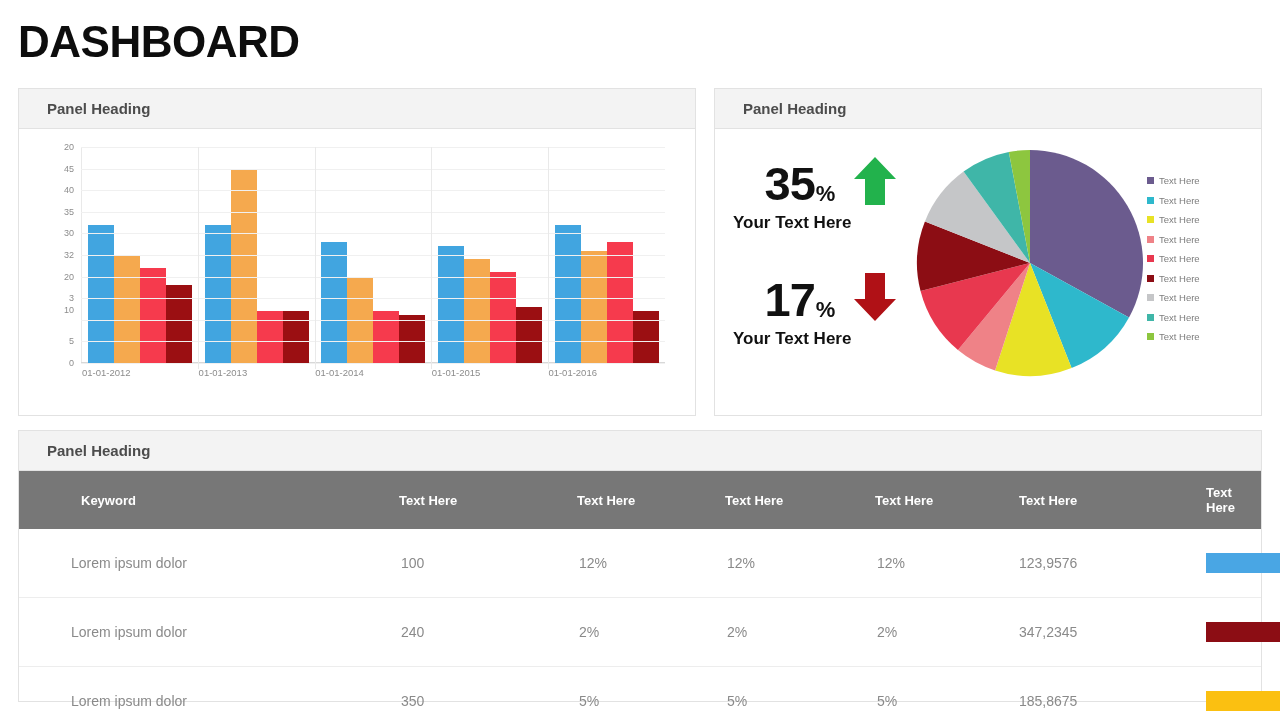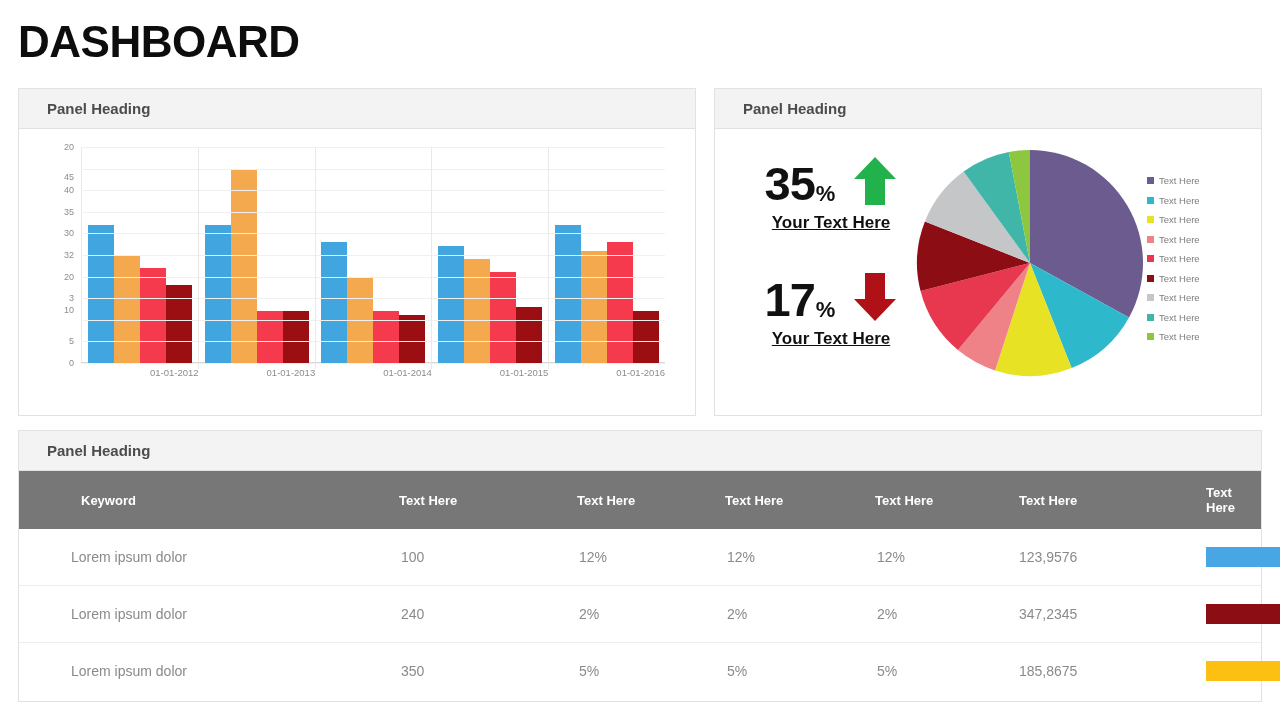--- a/index.html
+++ b/index.html
@@ -107,21 +107,21 @@
   }
   .bc-bar { width: 26px; }
   .bc-xlabels {
     position: absolute;
     left: 63px; right: 30px;
     top: 238px;
     display: flex;
   }
   .bc-xlabel {
     flex: 1 1 0;
-    text-align: right;
+    text-align: left;
     font-size: 9.5px;
     color: #8c8c8c;
   }
   .bc-sep {
     position: absolute;
     width: 1px;
     top: 0; bottom: -6px;
     background: #e9e9e9;
   }
 
@@ -154,26 +154,25 @@
   .stat-pct {
     font-size: 22px;
     font-weight: bold;
     color: #111;
     align-self: flex-end;
     margin-bottom: 4px;
     margin-left: 1px;
   }
   .stat-arrow { margin-left: 18px; }
   .stat-caption {
-    text-align: center;
+    text-align: left;
     font-size: 17px;
     font-weight: bold;
     color: #111;
     margin-top: 2px;
-    text-decoration: underline;
   }
 
   .pie-wrap {
     position: absolute;
     left: 200px;
     top: 18px;
     width: 230px;
     height: 232px;
   }
   .pie-legend {
@@ -211,21 +210,21 @@
     font-size: 13px;
     font-weight: bold;
     text-align: left;
     padding: 14px 0 14px 0;
     height: 20px;
   }
   table.data-table tbody td {
     font-size: 14px;
     color: #8a8a8a;
     border-bottom: 1px solid #ededed;
-    height: 56px;
+    height: 68px;
     padding: 0;
     vertical-align: middle;
   }
   table.data-table tbody tr:last-child td { border-bottom: none; }
   .col-kw    { width: 290px; padding-left: 52px !important; margin-left: 19px; }
   .col-c1    { width: 160px; }
   .col-c2    { width: 130px; }
   .col-c3    { width: 130px; }
   .col-c4    { width: 130px; }
   .col-c5    { width: 165px; }
@@ -313,21 +312,21 @@
         <div class="bc-ytick" style="top: 129.6px;">20</div>
         <div class="bc-gridline" style="top: 108px;"></div>
         <div class="bc-ytick" style="top: 108px;">32</div>
         <div class="bc-gridline" style="top: 86.4px;"></div>
         <div class="bc-ytick" style="top: 86.4px;">30</div>
         <div class="bc-gridline" style="top: 64.8px;"></div>
         <div class="bc-ytick" style="top: 64.8px;">35</div>
         <div class="bc-gridline" style="top: 43.2px;"></div>
         <div class="bc-ytick" style="top: 43.2px;">40</div>
         <div class="bc-gridline" style="top: 21.6px;"></div>
-        <div class="bc-ytick" style="top: 21.6px; margin-top: 8px;">45</div>
+        <div class="bc-ytick" style="top: 21.6px;">45</div>
         <div class="bc-gridline" style="top: 0px;"></div>
         <div class="bc-ytick" style="top: 0px;">20</div>
         <div class="bc-sep" style="left: 20%;"></div>
         <div class="bc-sep" style="left: 40%;"></div>
         <div class="bc-sep" style="left: 60%;"></div>
         <div class="bc-sep" style="left: 80%;"></div>
       </div>
     <div class="bc-xlabels" id="bc-xlabels">
         <div class="bc-xlabel">01-01-2012</div>
         <div class="bc-xlabel">01-01-2013</div>

